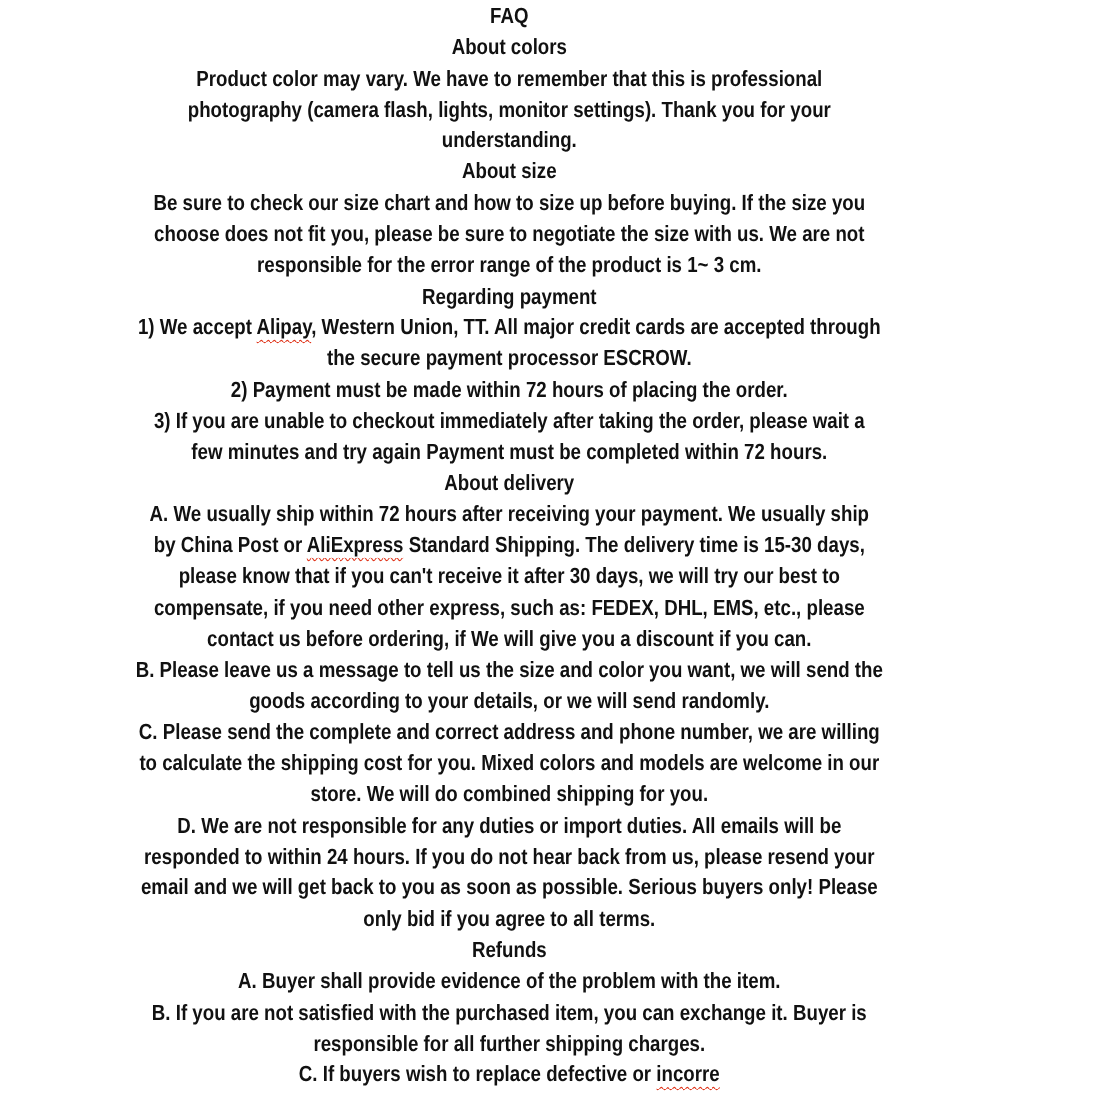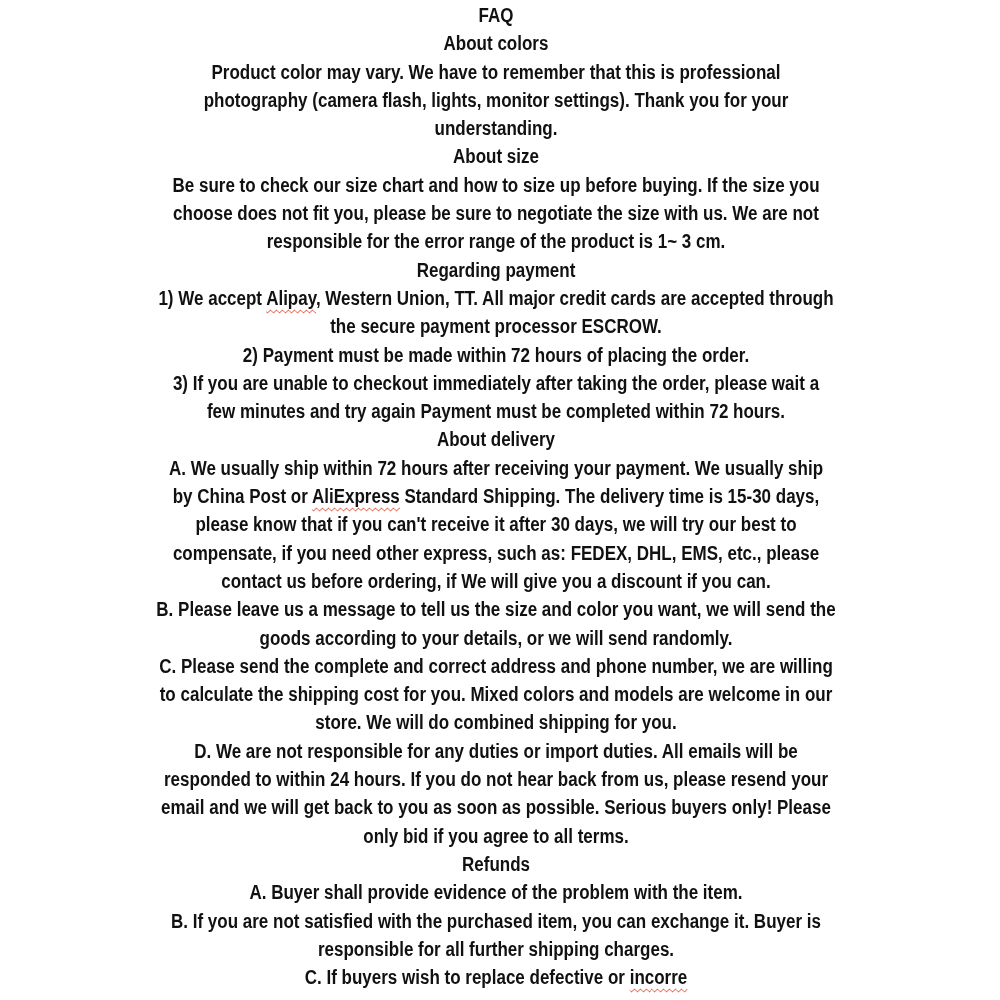--- a/index.html
+++ b/index.html
@@ -15,21 +15,20 @@
   .page {
     position: relative;
     width: 1000px;
     height: 1000px;
     overflow: hidden;
     background: var(--bg);
   }
   .faq-doc {
     width: 926px;
     padding-top: 1px;
-    margin-left: 33px;
   }
   .line {
     height: 28.3px;
     line-height: 28.3px;
     text-align: center;
     white-space: nowrap;
     font-family: "Liberation Sans", "DejaVu Sans", sans-serif;
     font-weight: 700;
     font-size: 20px;
     color: var(--fg);

